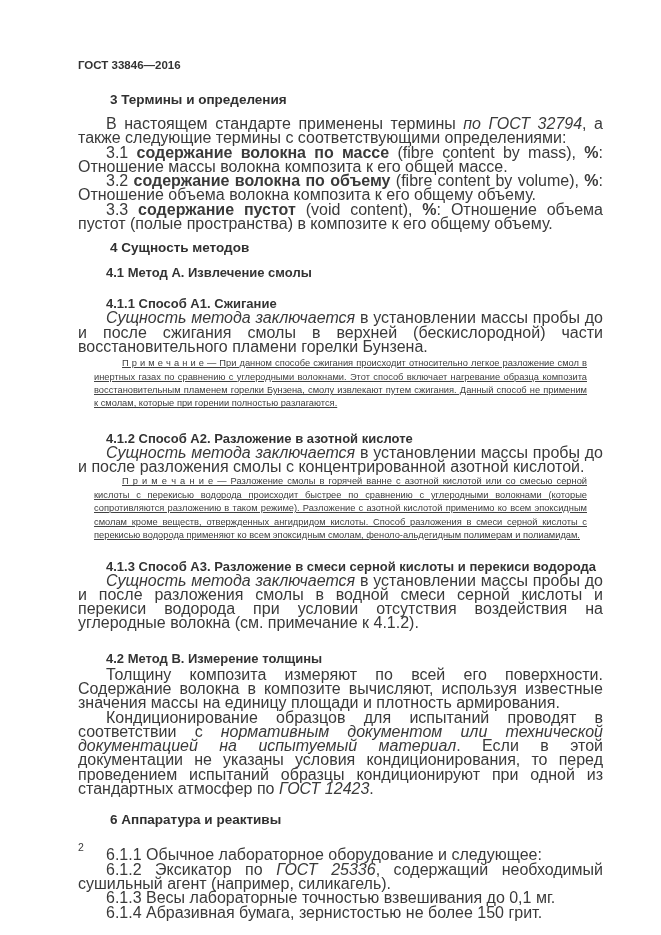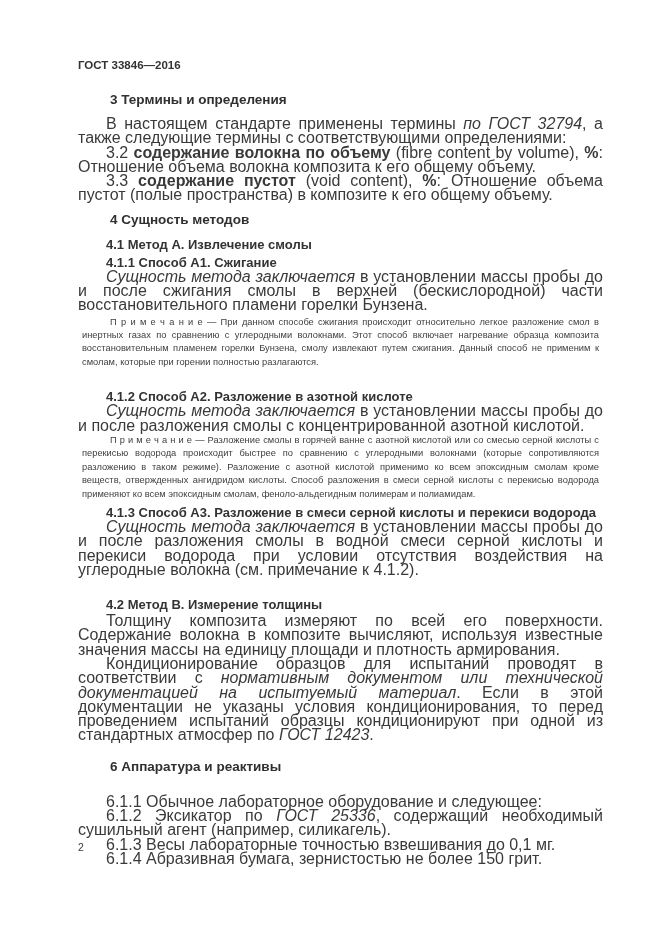--- a/index.html
+++ b/index.html
@@ -27,43 +27,44 @@
   .h2{
     font-size:13px;font-weight:bold;line-height:15px;color:#333;
     margin:0 0 0 28px;
   }
   .para{
     font-size:16px;line-height:14.3px;
     text-align:justify;text-indent:28px;margin:0;
   }
   .note{
     font-size:9.3px;line-height:13.4px;
-    text-align:justify;text-indent:28px;margin:4px;color:#404040;
+    text-align:justify;text-indent:28px;margin:16px;color:#404040;text-decoration:underline;
   }
   .mt1{margin-top:1px}.mt3{margin-top:3px}
-  .mt4{margin-top:20px}.mt7{margin-top:3px}.mt9{margin-top:9px}
+  .mt4{margin-top:20px}.mt7{margin-top:16px}.mt9{margin-top:9px}
   .mt16{margin-top:16px}.mt17{margin-top:17px}.mt20{margin-top:20px}
   .pgap{margin-top:2px}
   .page-number{
     position:absolute;left:78px;top:840px;
     font-size:10.5px;line-height:14px;color:#3a3a3a;
   }
   .b{font-weight:bold}.i{font-style:italic}
 </style>
 </head>
 <body>
 
 <div class="page">
   <div class="content">
 
     <div class="doc-header">ГОСТ 33846—2016</div>
 
     <h2 class="h1 mt20">3 Термины и определения</h2>
 
     <p class="para"><span>В настоящем стандарте применены термины </span><span class="i">по ГОСТ 32794</span><span>, а также следующие термины с соответствующими определениями:</span></p>
+    <p class="para"><span>3.1 </span><span class="b">содержание волокна по массе</span><span> (fibre content by mass), </span><span class="b">%</span><span>: Отношение массы волокна композита к его общей массе.</span></p>
     <p class="para"><span>3.2 </span><span class="b">содержание волокна по объему</span><span> (fibre content by volume), </span><span class="b">%</span><span>: Отношение объема волокна композита к его общему объему.</span></p>
     <p class="para"><span>3.3 </span><span class="b">содержание пустот</span><span> (void content), </span><span class="b">%</span><span>: Отношение объема пустот (полые пространства) в композите к его общему объему.</span></p>
 
     <h2 class="h1 mt9">4 Сущность методов</h2>
 
     <h3 class="h2">4.1 Метод А. Извлечение смолы</h3>
 
     <h4 class="h2 mt7">4.1.1 Способ А1. Сжигание</h4>
     <p class="para"><span class="i">Сущность метода заключается</span><span> в установлении массы пробы до и после сжигания смолы в верхней (бескислородной) части восстановительного пламени горелки Бунзена.</span></p>
     <p class="note mt3"><span>П р и м е ч а н и е — При данном способе сжигания происходит относительно легкое разложение смол в инертных газах по сравнению с углеродными волокнами. Этот способ включает нагревание образца композита восстановительным пламенем горелки Бунзена, смолу извлекают путем сжигания. Данный способ не применим к смолам, которые при горении полностью разлагаются.</span></p>

